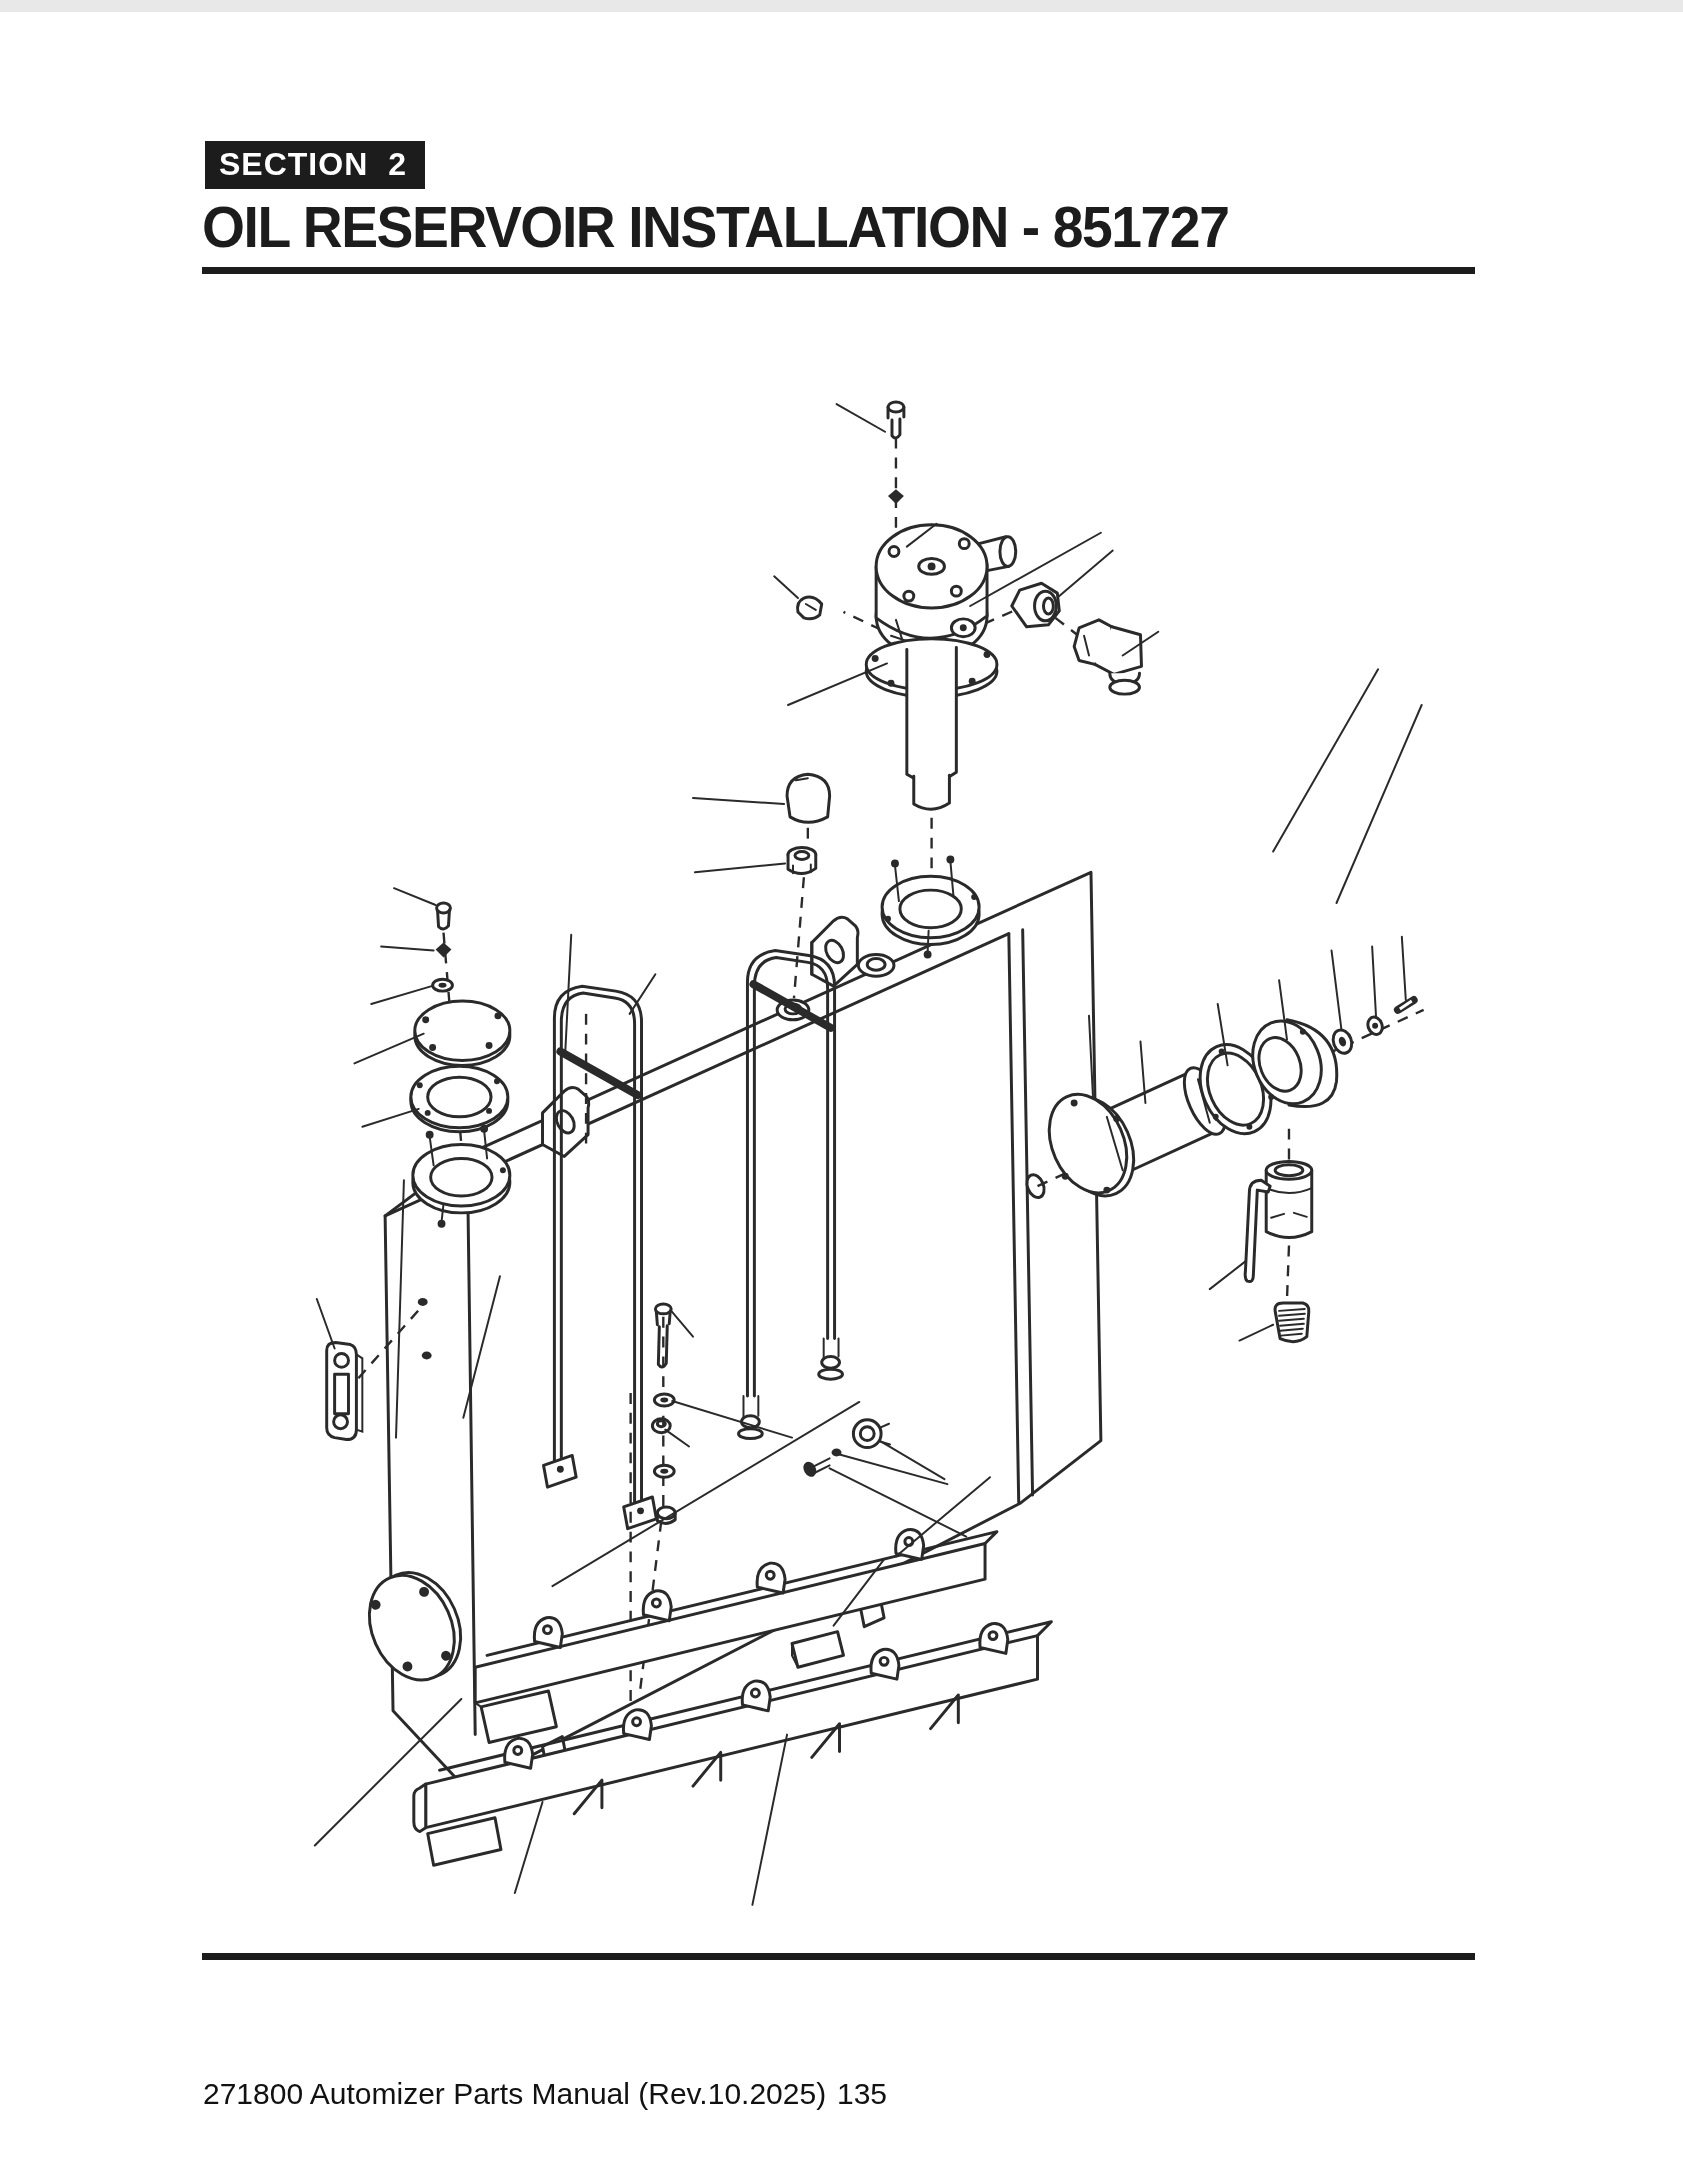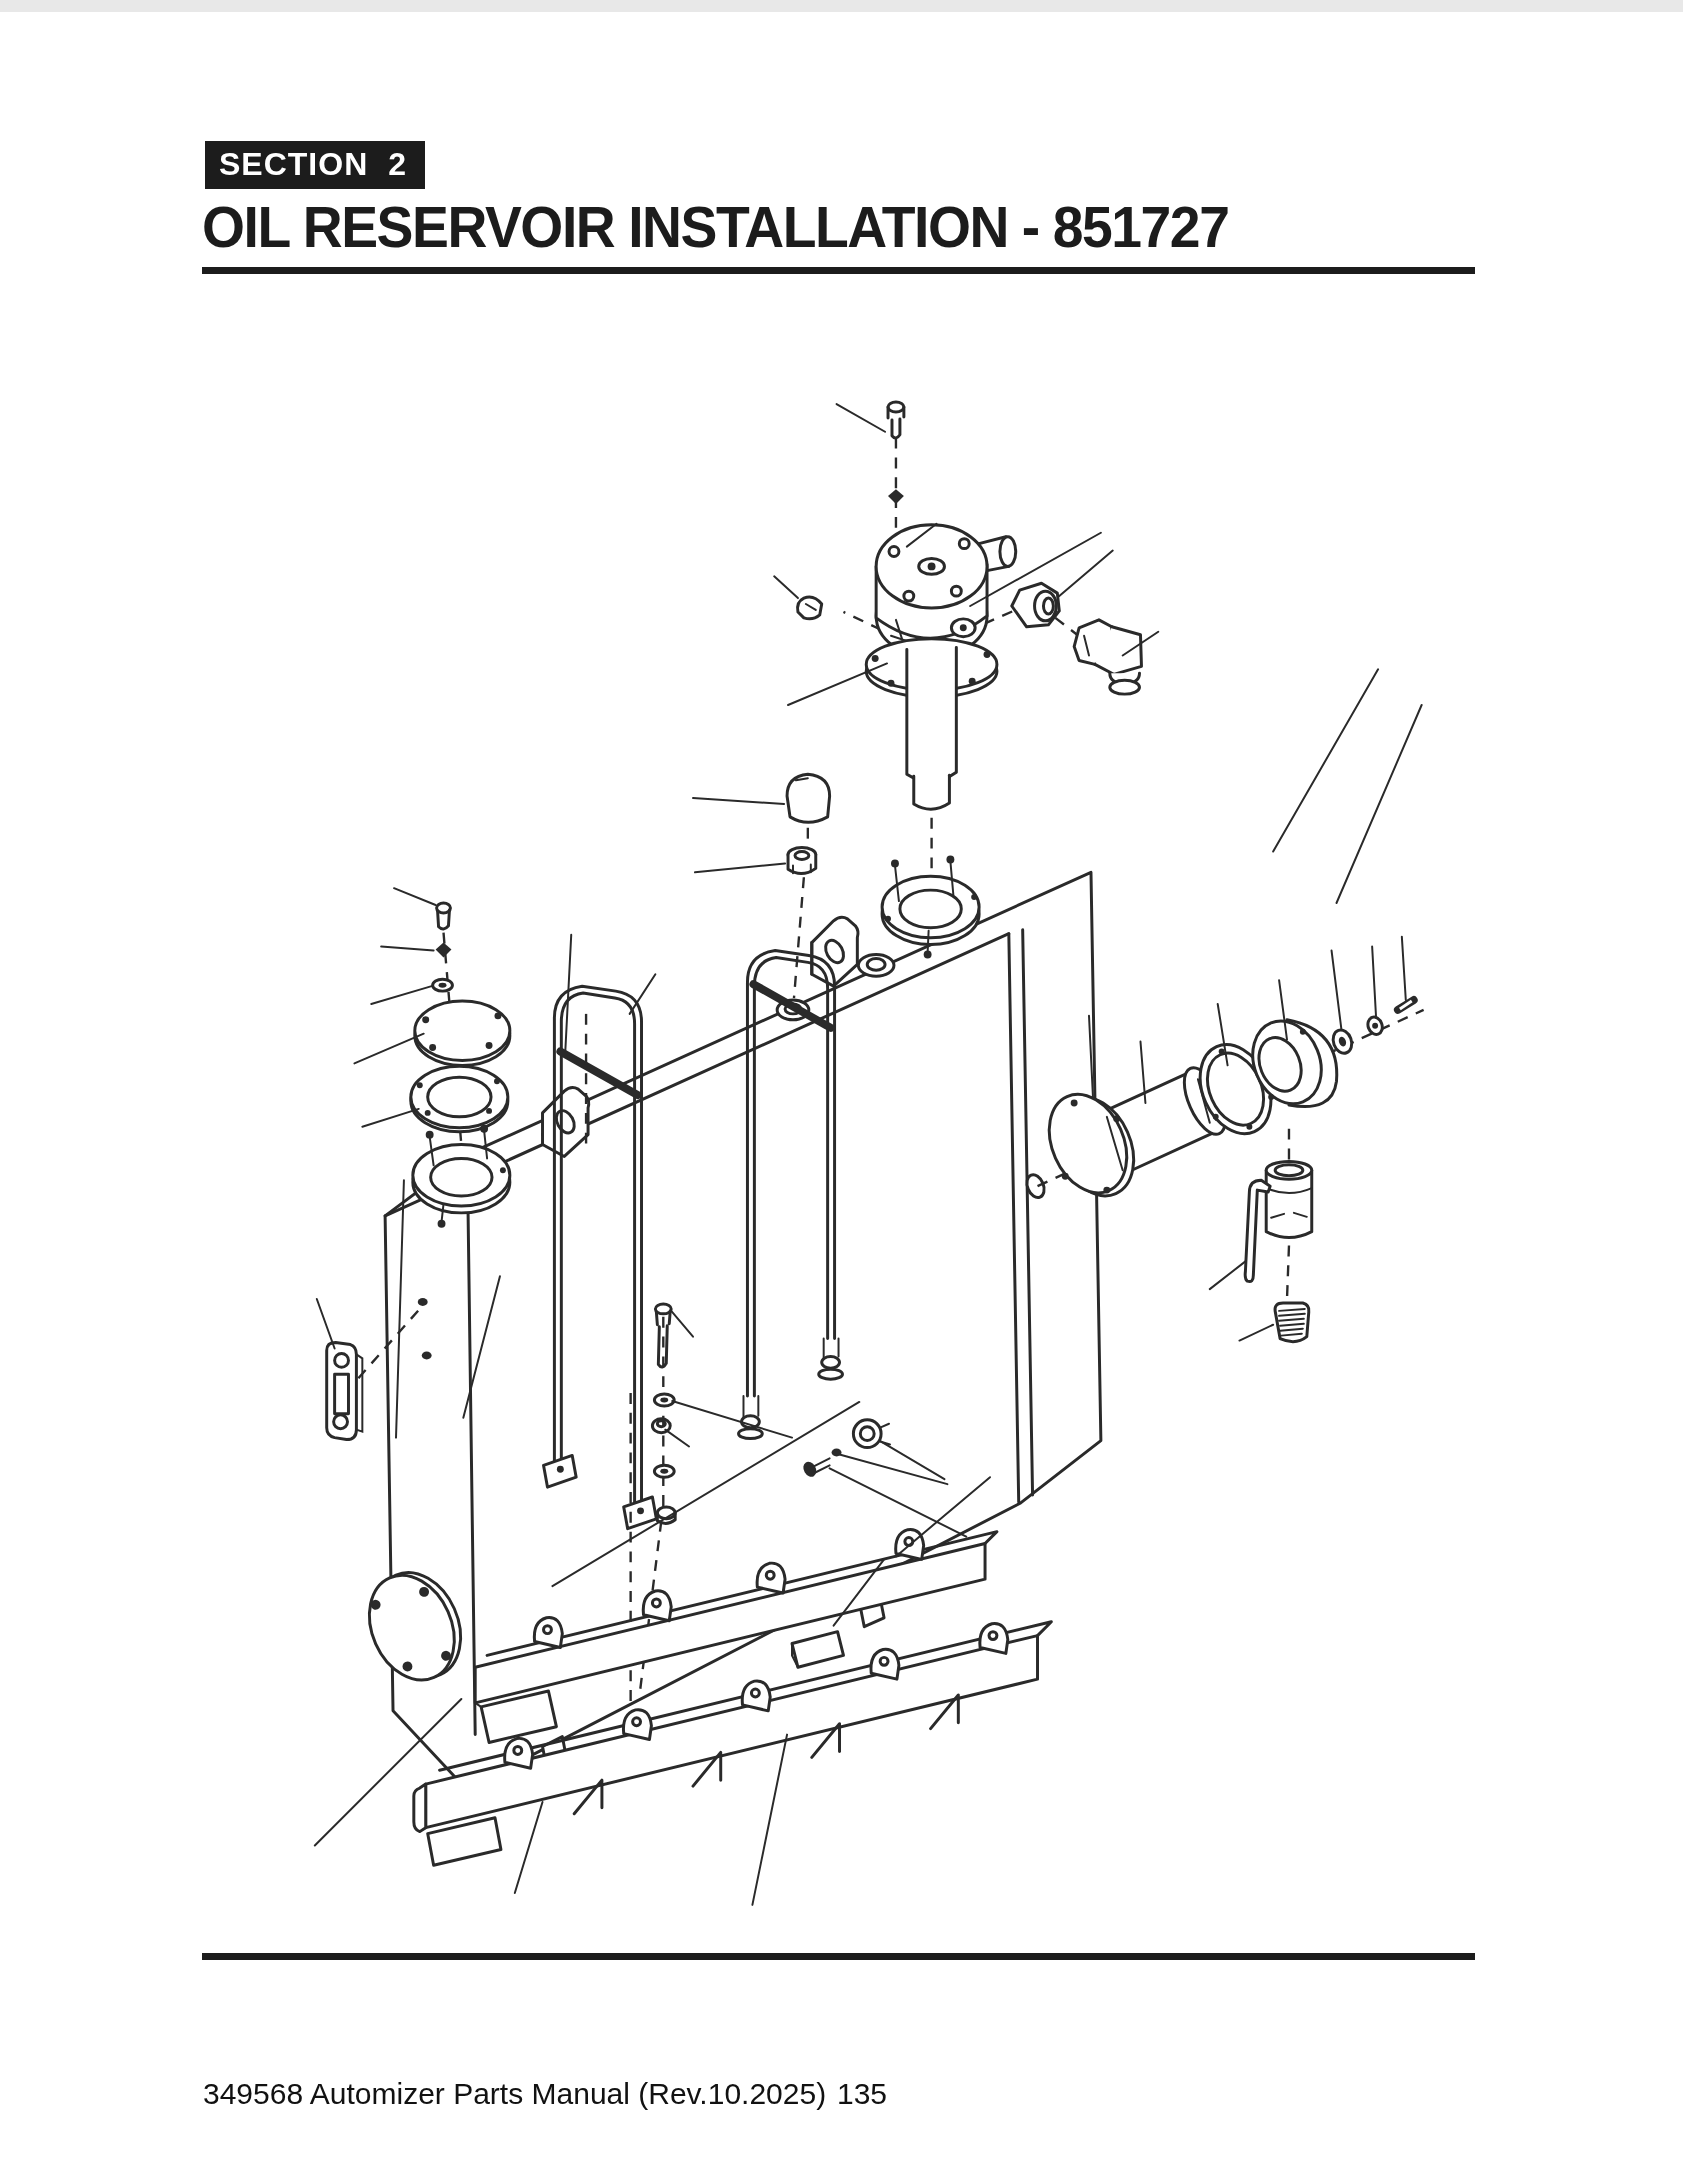--- a/index.html
+++ b/index.html
@@ -416,17 +416,17 @@
       <path d="M1416,934 L1420,998"></path>
       <path d="M1286,848 L1392,664"></path>
       <path d="M1350,900 L1436,700"></path>
       <path d="M1222,1290 L1258,1262"></path>
       <path d="M1252,1342 L1286,1326"></path>
     </g>
   </svg>
 
   <div class="rule rule-bottom"></div>
   <div class="footer">
-    <span class="left">349568 Automizer Parts Manual (Rev.10.2025)</span>
+    <span class="left">271800 Automizer Parts Manual (Rev.10.2025)</span>
     <span class="pageno">135</span>
   </div>
 </div>
 
 
 </body></html>

